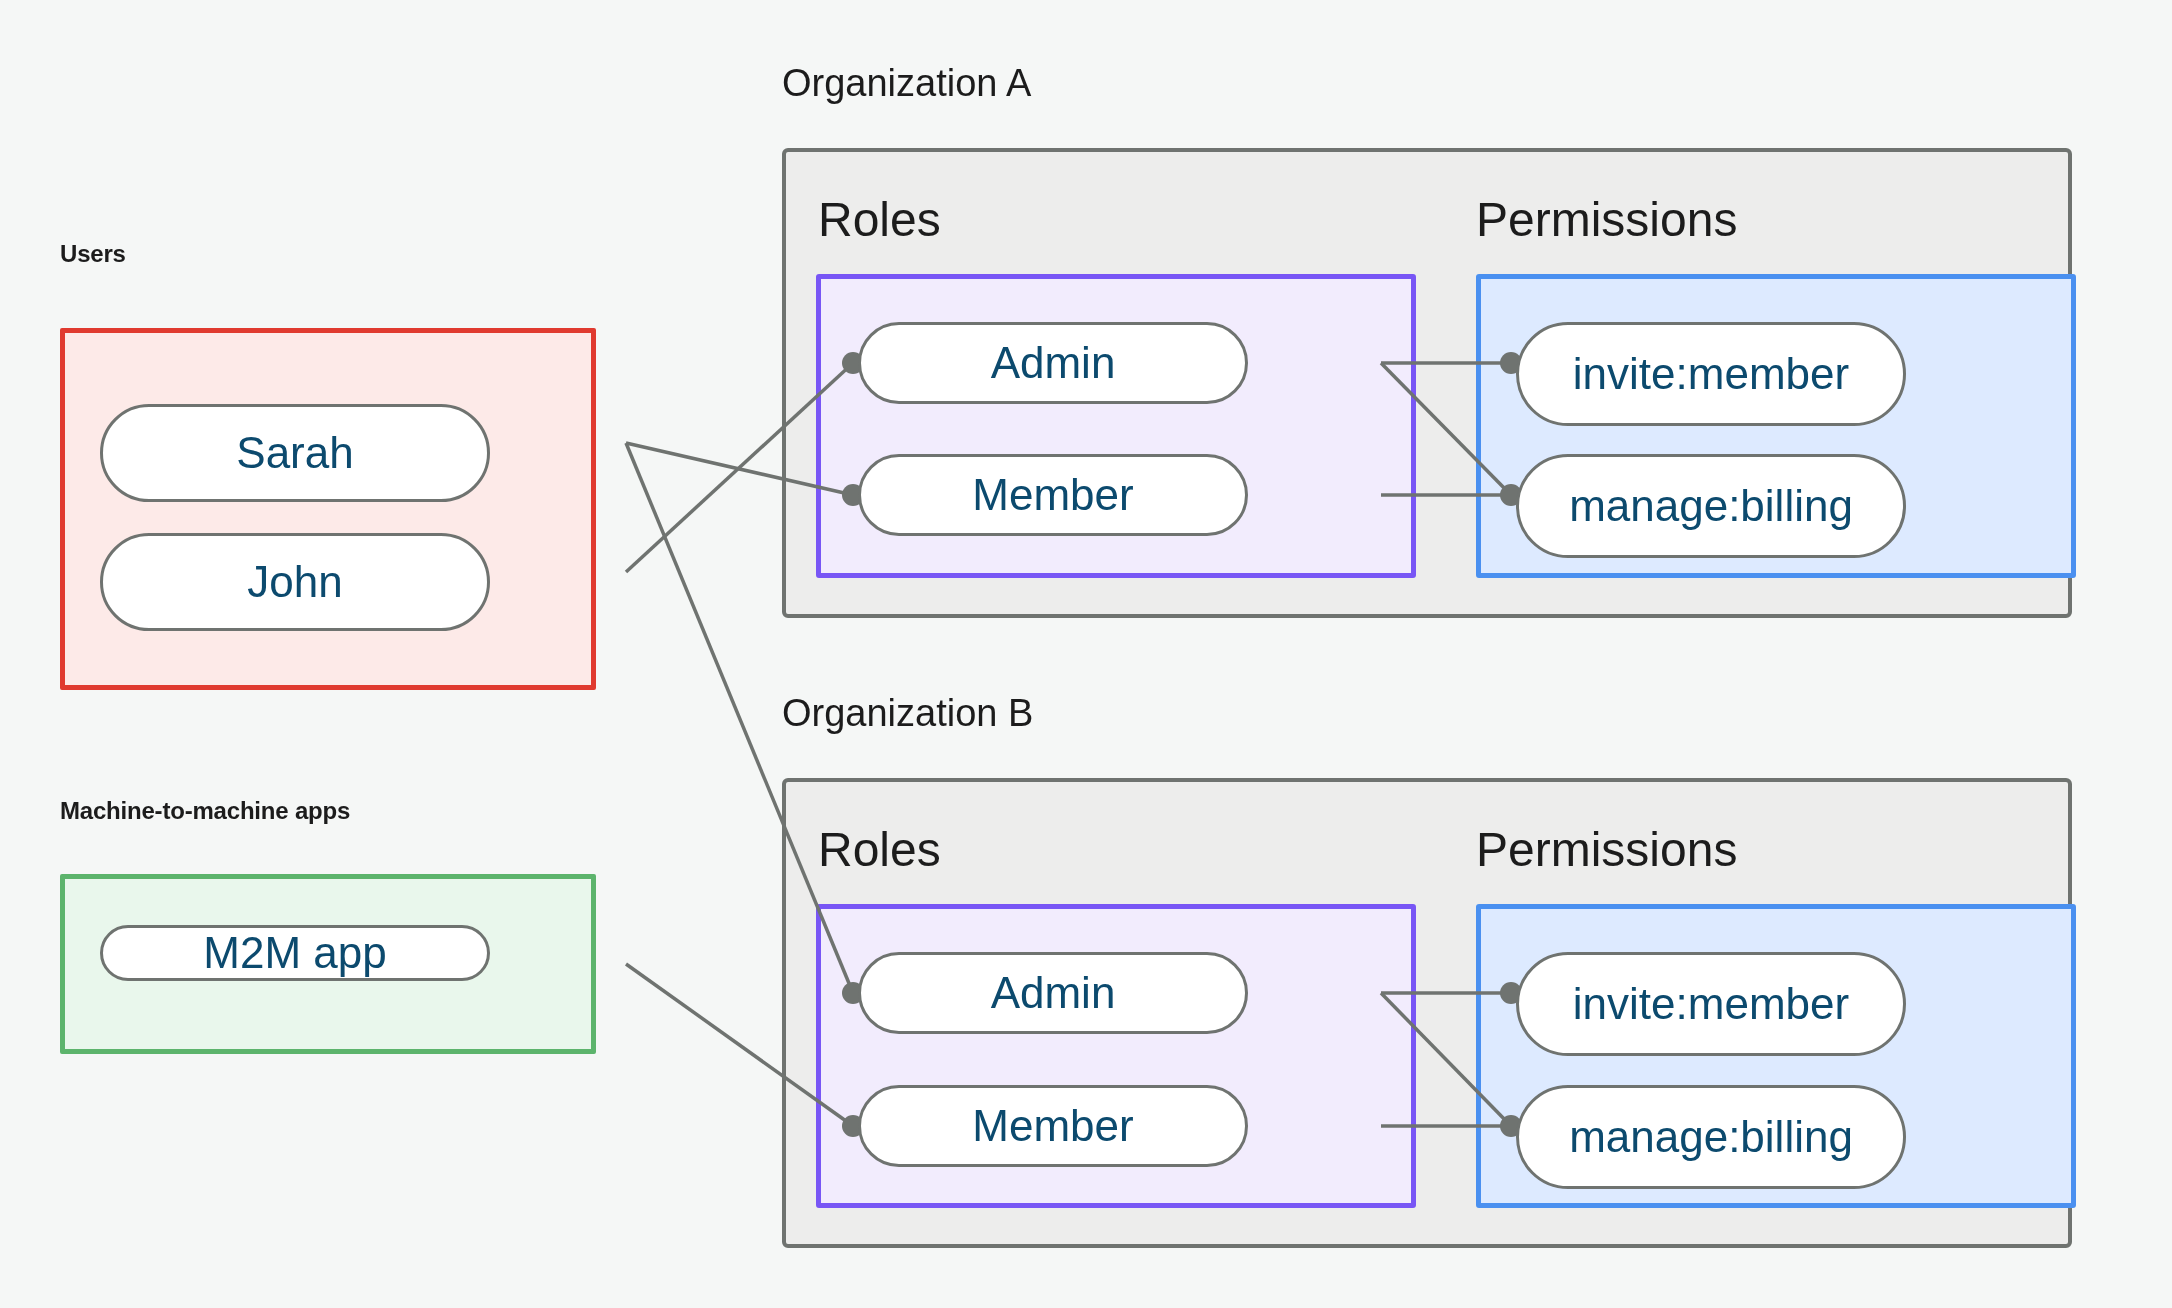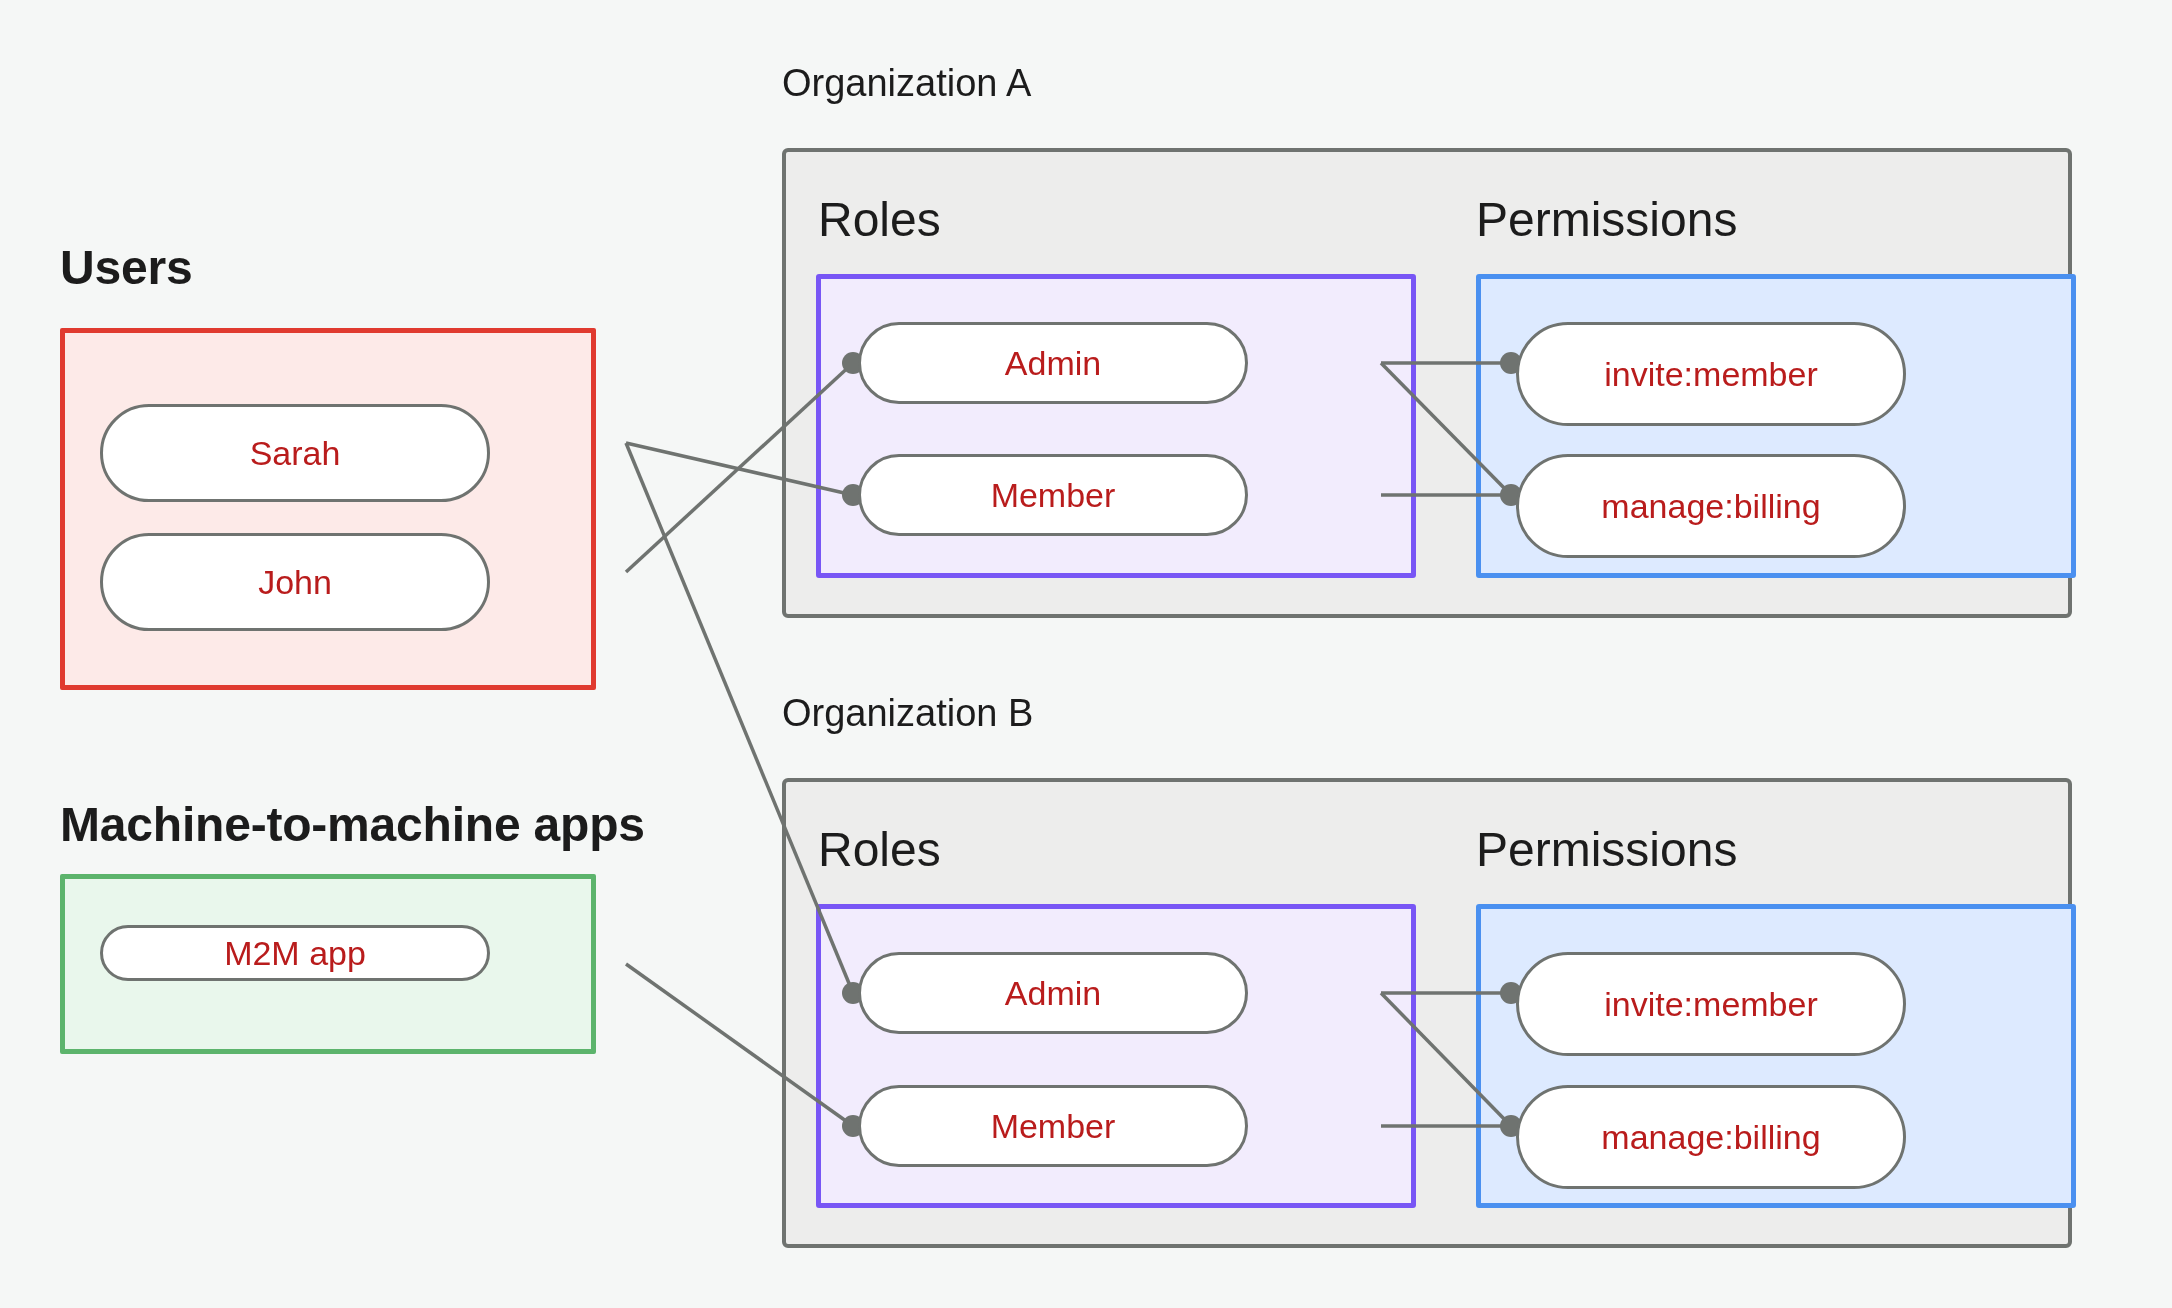--- a/index.html
+++ b/index.html
@@ -67,21 +67,21 @@
     background: #f2ecfd;
   }
   .subgroup-perms {
     border-color: #4a90f0;
     background: #ddeaff;
   }
   
   .caption {
     position: absolute;
     color: #1c1c1c;
-    font-size: 48px;
+    font-size: 24px;
     font-weight: 700;
     letter-spacing: -0.2px;
     white-space: nowrap;
     z-index: 4;
   }
   .org-title {
     position: absolute;
     color: #1c1c1c;
     font-size: 38px;
     font-weight: 400;
@@ -99,22 +99,22 @@
   
   .node {
     position: absolute;
     box-sizing: border-box;
     background: #ffffff;
     border: 3px solid #6f7370;
     border-radius: 999px;
     display: flex;
     align-items: center;
     justify-content: center;
-    color: #b91c1c;
-    font-size: 34px;
+    color: #0c4a6e;
+    font-size: 44px;
     font-weight: 400;
     z-index: 6;
     white-space: nowrap;
   }
   .node-user   { width: 390px; height: 98px; }
   .node-m2m    { width: 390px; height: 56px; text-align: right; }
   .node-role   { width: 390px; height: 82px; }
   .node-perm   { width: 390px; height: 104px; }
 </style>
 </head>

